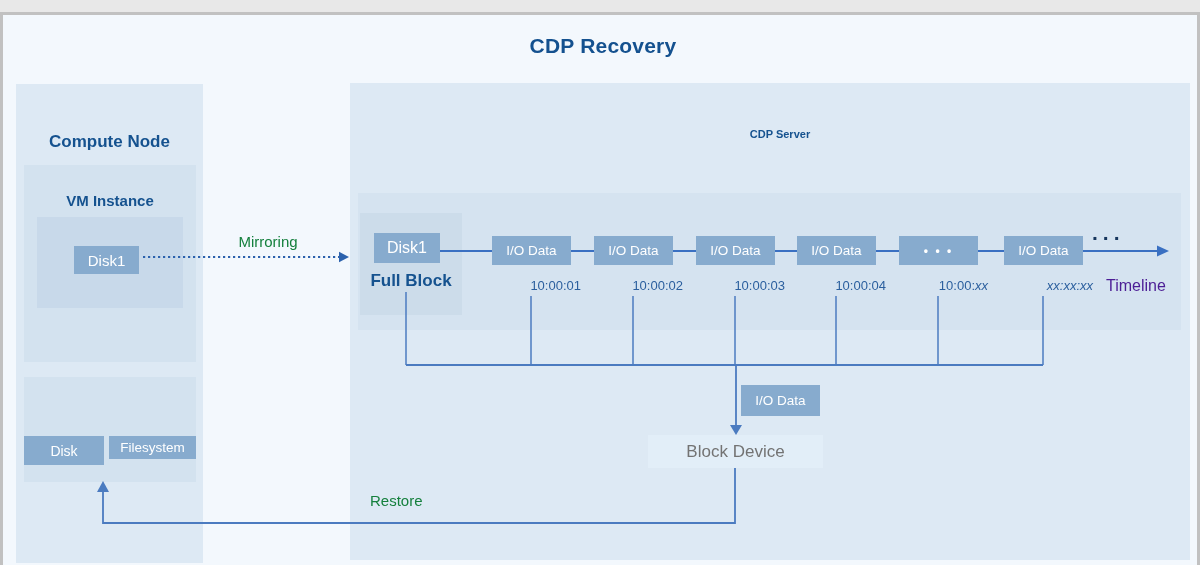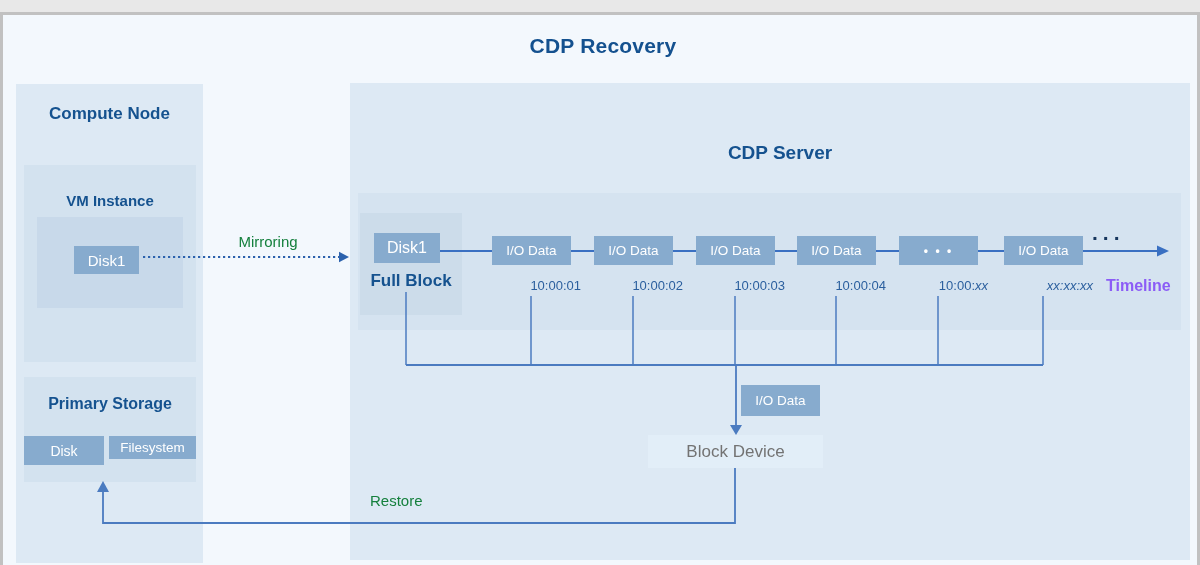--- a/index.html
+++ b/index.html
@@ -24,45 +24,44 @@
   }
   .ts{font-size:13px;color:#2b5f9e;text-align:right;}
   .ts .it{font-style:italic;}
   .band{background:#d5e3f0;}
   .fullcopy-block{background:#ccdcea;}
   .blockdev{
     background:#e2eef8;color:#737373;font-size:17px;
     display:flex;align-items:center;justify-content:center;
   }
   .flowlabel{color:#15803d;font-size:15px;}
-  .timeline-label{font-weight:bold;color:#8b5cf6;font-size:16px;}
+  .timeline-label{font-weight:normal;color:#4c1d95;font-size:16px;}
   .ellipsis{
     font-weight:900;font-size:21px;color:#17365d;letter-spacing:5px;line-height:10px;
   }
   svg{position:absolute;left:0;top:0;}
 </style>
 </head>
 <body>
 
 <div id="frame">
 
   <div class="abs title">CDP Recovery</div>
 
   <div class="abs panel" style="left:13px;top:69px;width:187px;height:479px;"></div>
-  <div class="abs panel-heading" style="left:13px;top:89px;width:187px;font-size:17px;">Compute Node</div>
+  <div class="abs panel-heading" style="left:13px;top:117px;width:187px;font-size:17px;">Compute Node</div>
 
   <div class="abs subbox" style="left:21px;top:150px;width:172px;height:197px;"></div>
   <div class="abs panel-heading" style="left:21px;top:177px;width:172px;font-size:15px;">VM Instance</div>
   <div class="abs innerbox" style="left:34px;top:202px;width:146px;height:91px;"></div>
 
   <div class="abs subbox" style="left:21px;top:362px;width:172px;height:105px;"></div>
-  <div class="abs panel-heading" style="left:21px;top:380px;width:172px;font-size:16px;">Primary Storage</div>
 
   <div class="abs panel" style="left:347px;top:68px;width:840px;height:477px;"></div>
-  <div class="abs panel-heading" style="left:347px;top:127px;width:840px;font-size:19px;padding-left:20px;box-sizing:border-box;">CDP Server</div>
+  <div class="abs panel-heading" style="left:347px;top:113px;width:840px;font-size:11px;padding-left:20px;box-sizing:border-box;">CDP Server</div>
 
   <div class="abs band" style="left:355px;top:178px;width:823px;height:137px;"></div>
   <div class="abs fullcopy-block" style="left:357px;top:198px;width:102px;height:102px;"></div>
 
   <div class="abs blockdev" style="left:645px;top:420px;width:175px;height:33px;">Block Device</div>
 
   <svg width="1200" height="565" viewBox="0 0 1200 565">
 
     <line x1="437" y1="236" x2="1155" y2="236" stroke="#3a70c2" stroke-width="1.8"></line>
     <polygon points="1154,230.5 1166,236 1154,241.5" fill="#3a70c2"></polygon>

